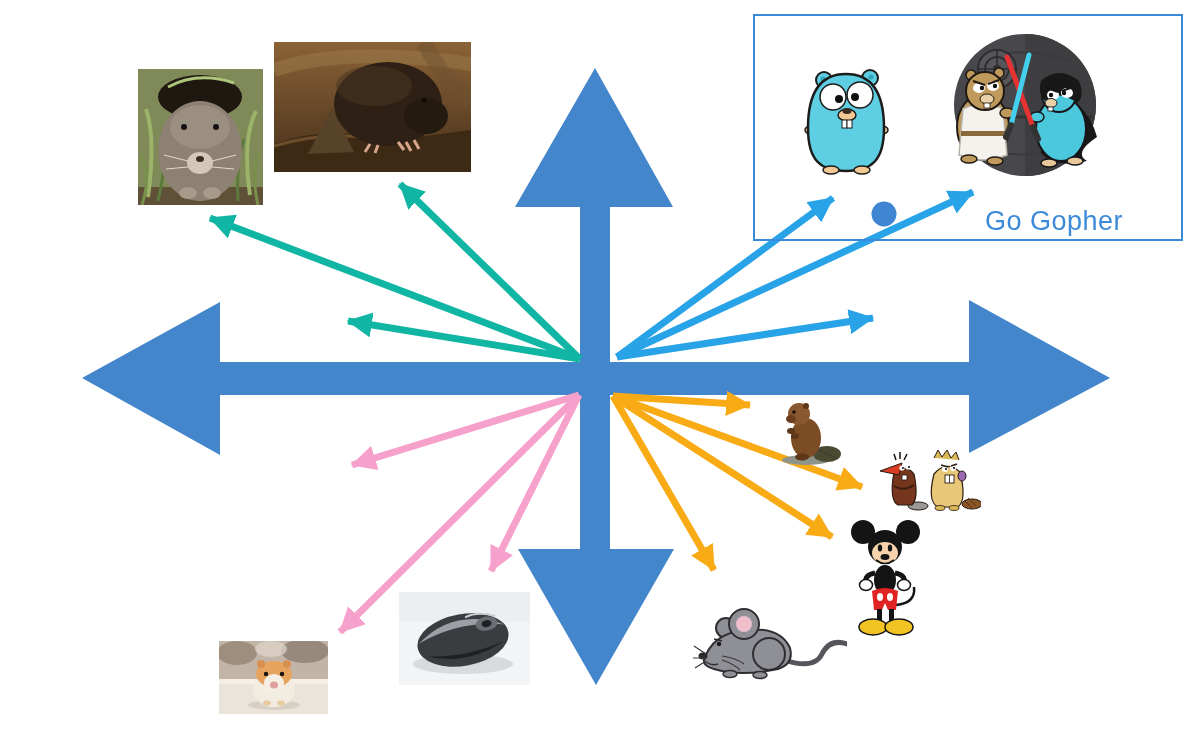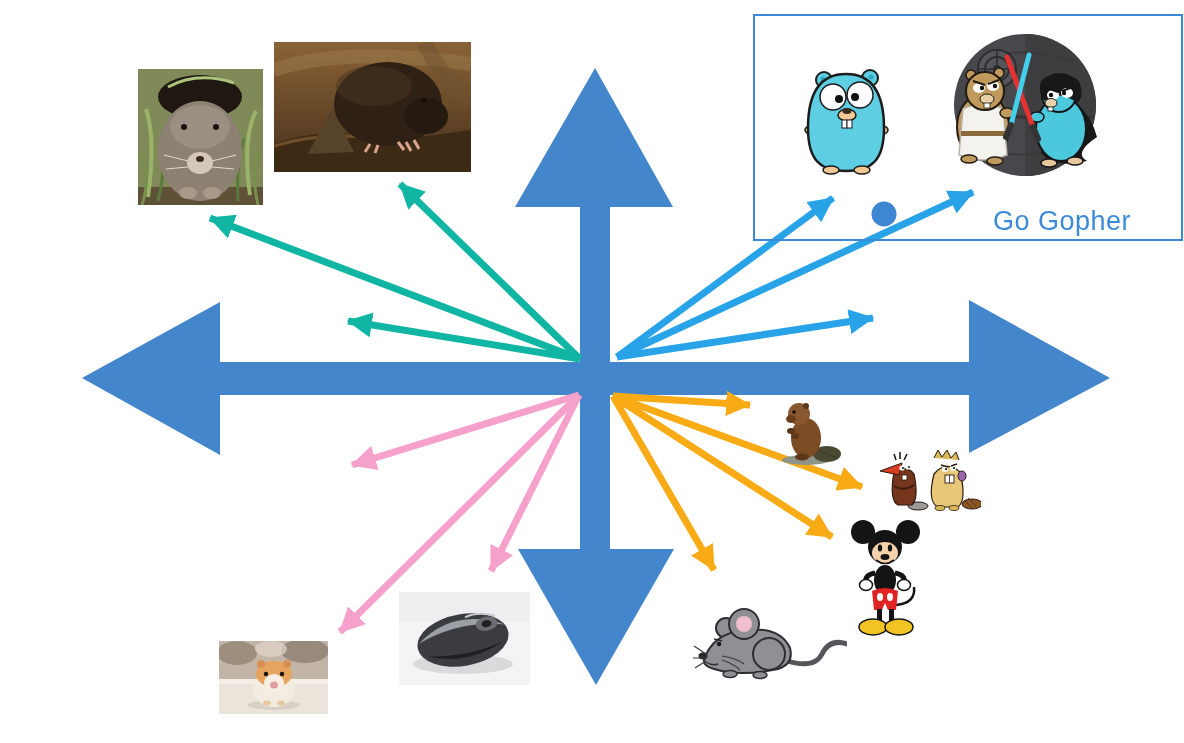--- a/index.html
+++ b/index.html
@@ -1,20 +1,20 @@
 <!DOCTYPE html>
 <html><head>
 <meta charset="utf-8">
 <style>
   html,body{margin:0;padding:0;background:#fff;}
   .stage{position:relative;width:1184px;height:743px;background:#fff;overflow:hidden;
          font-family:"Liberation Sans",sans-serif;}
   .abs{position:absolute;}
   .gg-box{box-sizing:border-box;border:2.5px solid #3b8ad9;background:transparent;}
-  .gg-label{position:absolute;left:238px;top:190px;width:180px;font-size:27px;
+  .gg-label{position:absolute;left:230px;top:190px;width:180px;font-size:27px;
             letter-spacing:0.5px;color:#3d8bd8;white-space:nowrap;}
 </style>
 </head>
 <body>
 
 <div class="stage">
 
   <svg class="abs" style="left:0;top:0" width="1184" height="743" viewBox="0 0 1184 743">
     <defs id="svg-defs">
         <marker id="mk-arrows-to-real-gophers" viewBox="0 0 4 4" markerWidth="3.6" markerHeight="3.6" refX="3.8" refY="2" orient="auto" markerUnits="strokeWidth">

